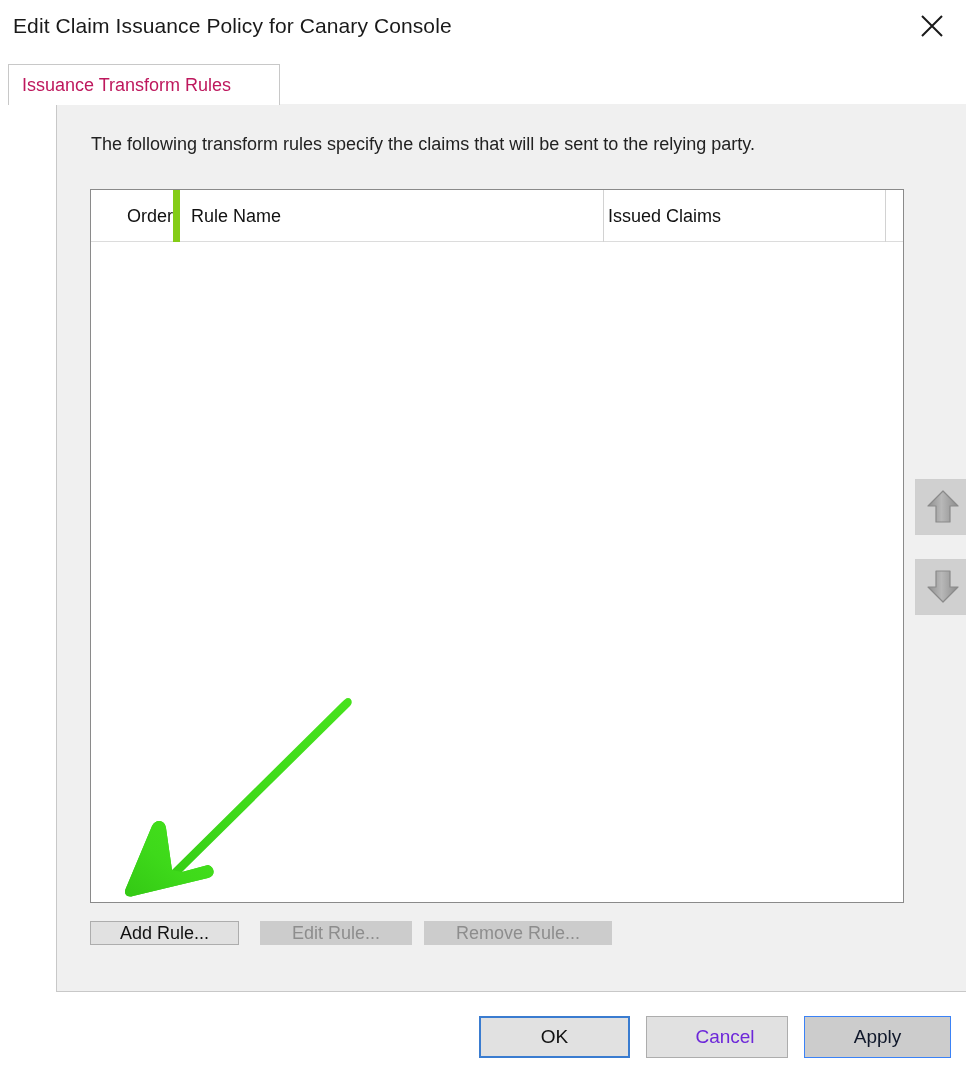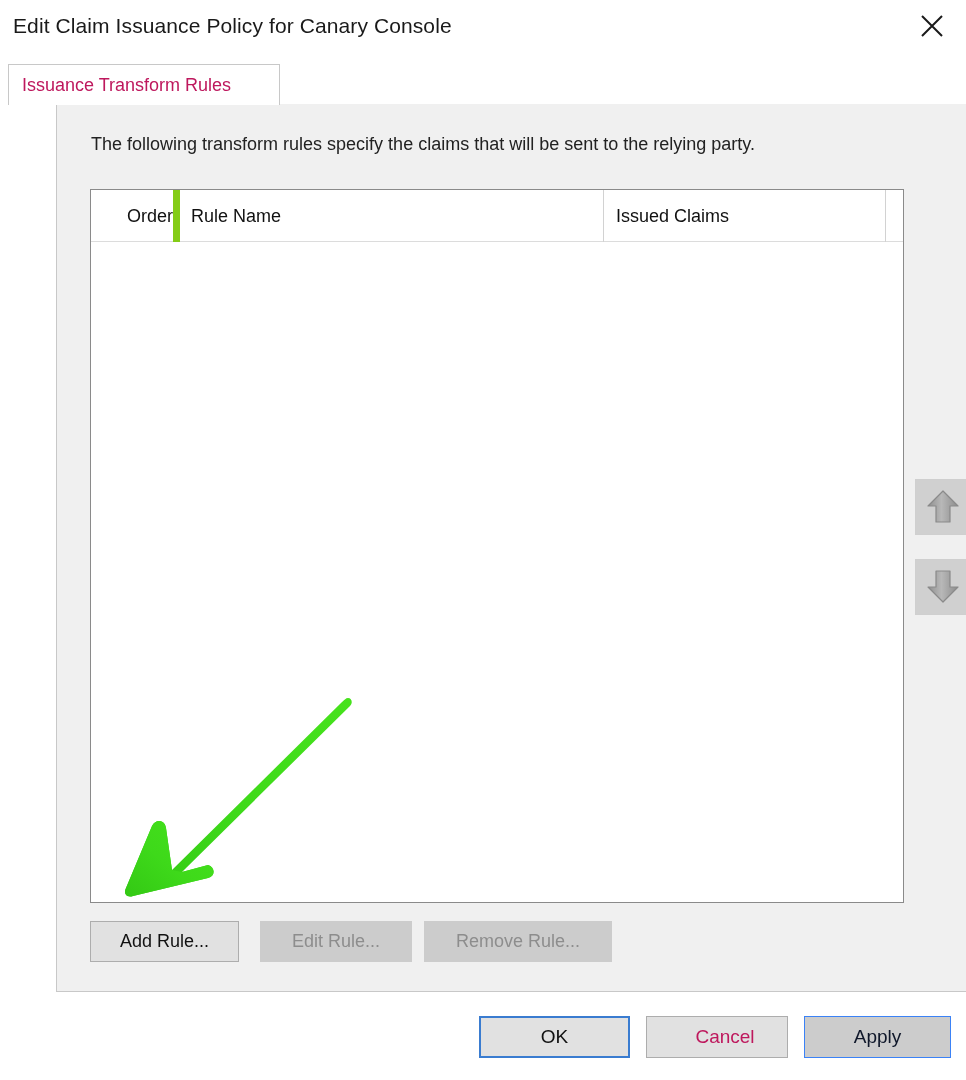--- a/index.html
+++ b/index.html
@@ -114,21 +114,21 @@
     box-sizing: border-box;
     cursor: pointer;
   }
   .col-label {
     font-size: 18px;
     color: #111111;
     white-space: nowrap;
   }
   .col-order   { left: 0px;   width: 82px;  padding-left: 14px; justify-content: flex-end; }
   .col-rule    { left: 82px;  width: 430px; padding-left: 11px; border-left: 7px solid #84cc16; }
-  .col-claims  { left: 512px; width: 282px; padding-left: 12px; border-left: 1px solid #d2d2d2; }
+  .col-claims  { left: 512px; width: 282px; padding-left: 4px; border-left: 1px solid #d2d2d2; }
   .col-pad     { left: 794px; width: 20px;  border-left: 1px solid #d2d2d2; }
   .list-body {
     position: absolute;
     left: 0; top: 52px;
     width: 100%; bottom: 0;
     background: #ffffff;
   }
 
   
   .annotation-arrow {
@@ -150,21 +150,21 @@
     align-items: center;
     justify-content: center;
     cursor: default;
   }
   .move-up   { left: 858px; top: 375px; }
   .move-down { left: 858px; top: 455px; }
 
   
   .rule-btn {
     position: absolute;
-    height: 41px;
+    height: 24px;
     top: 817px;
     box-sizing: border-box;
     display: flex;
     align-items: center;
     justify-content: center;
     font-size: 18px;
     white-space: nowrap;
   }
   .btn-enabled {
     background: #e1e1e1;
@@ -202,21 +202,21 @@
   }
   .dlg-default {
     background: #e1e1e1;
     border: 2px solid #3a7cd0;
     color: #111111;
     cursor: pointer;
   }
   .dlg-normal {
     background: #e1e1e1;
     border: 1px solid #adadad;
-    color: #be185d;
+    color: #6d28d9;
     cursor: pointer;
     padding-left: 16px;
   }
   .dlg-disabled {
     background: #cccccc;
     border: 1px solid #3b82f6;
     color: #0f172a;
     cursor: default;
   }
   .btn-ok     { left: 479px; width: 151px; }

